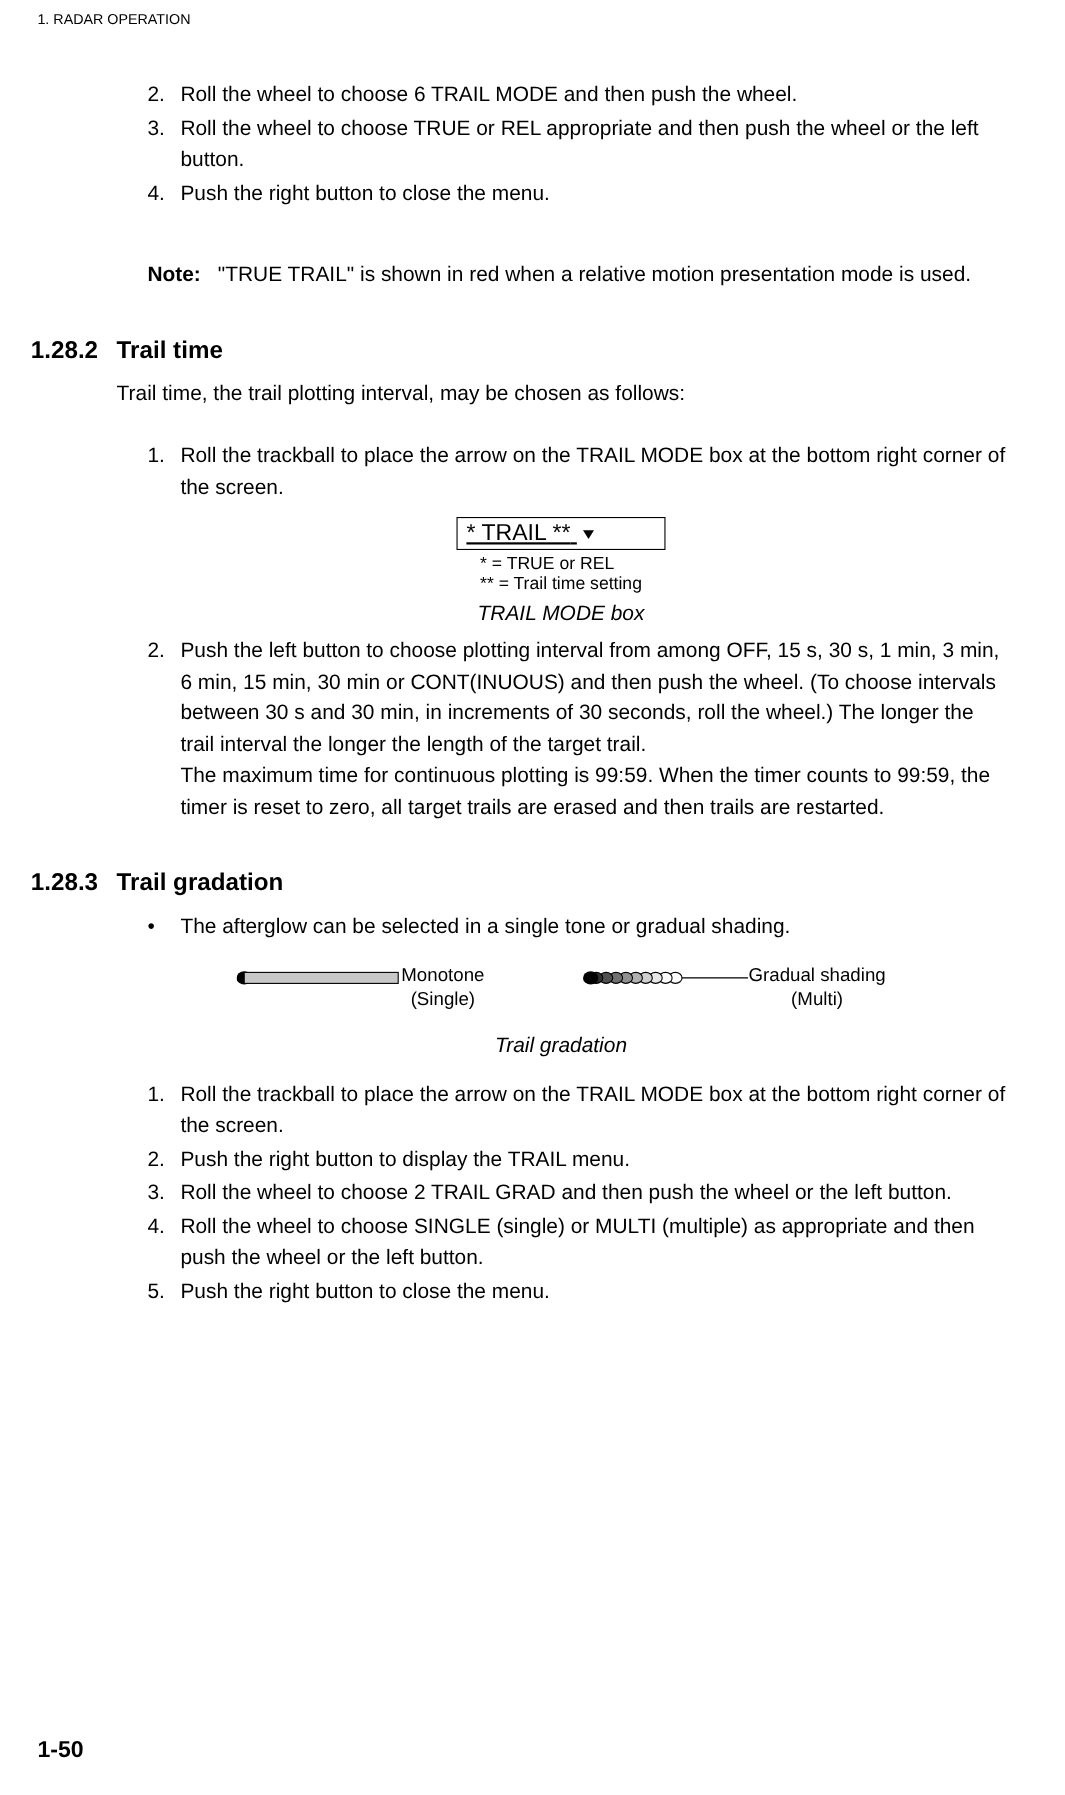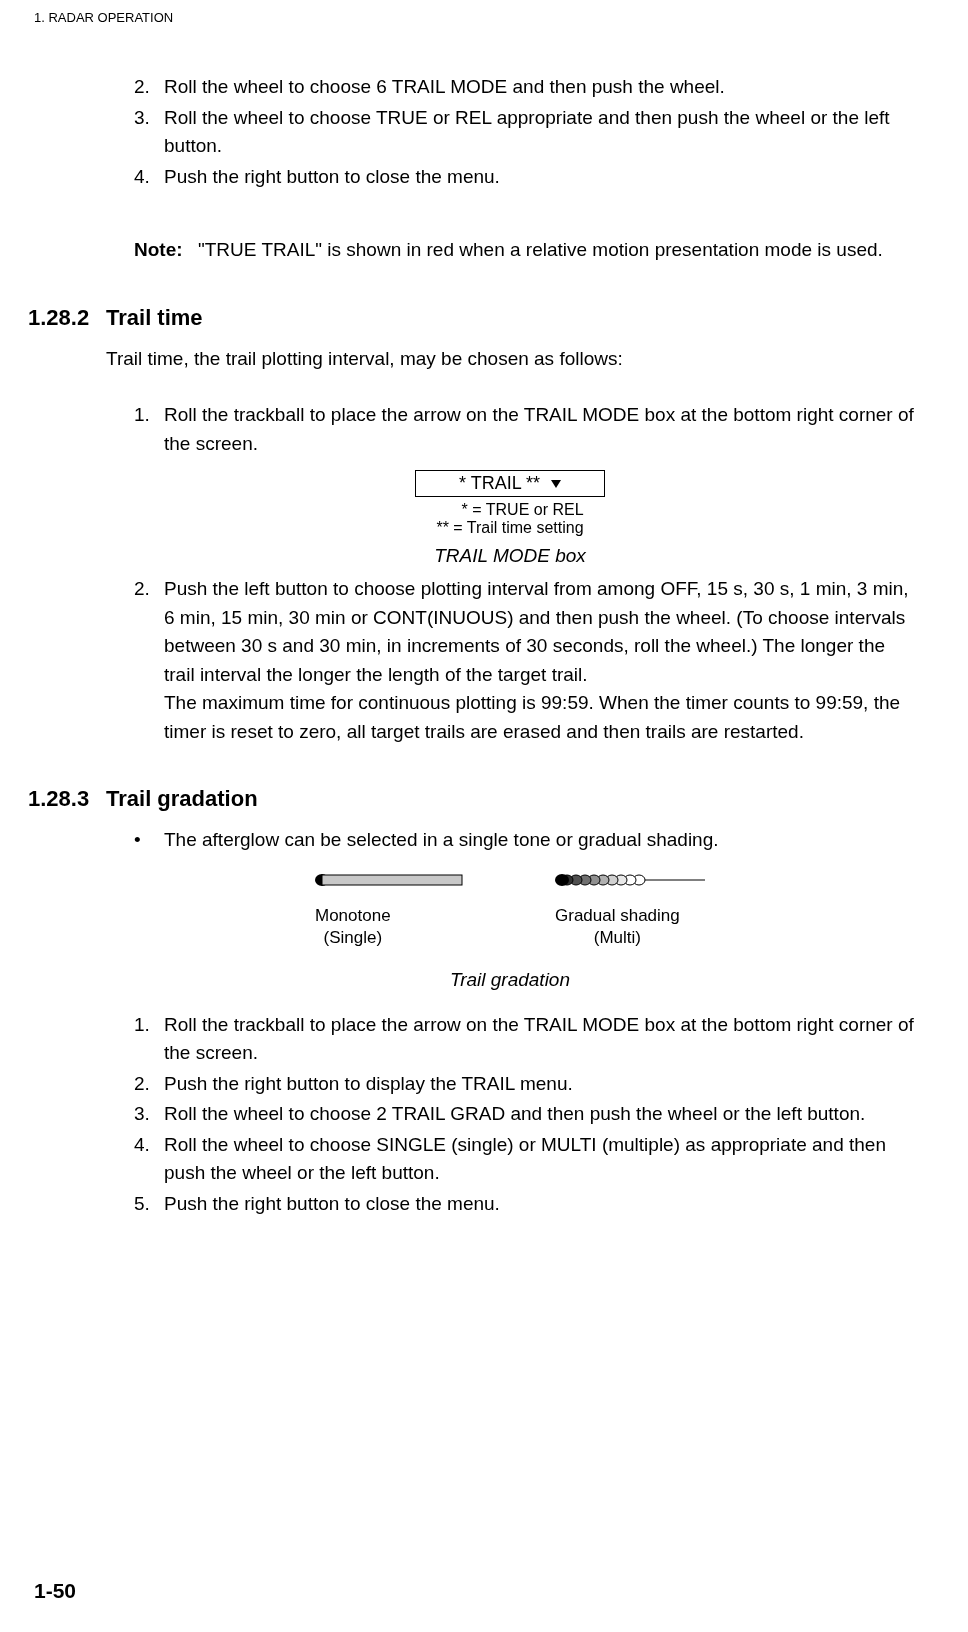--- a/index.html
+++ b/index.html
@@ -80,59 +80,60 @@
       min-width: 30px;
     }
     .list-top-gap { margin-top: 28px; margin-bottom: 0; }
     .figure-box {
       text-align: center;
       margin: 12px auto 8px;
     }
     .trail-box {
       display: inline-block;
       border: 1.5px solid #000;
-      font-size: 18px;
+      font-size: 21px;
       padding: 2px 8px;
       width: 190px;
-      text-align: center;
+      text-align: left;
       position: relative;
+      text-decoration: underline;
     }
     .trail-box .tri {
       display: inline-block;
       width: 0; height: 0;
       border-left: 5px solid transparent;
       border-right: 5px solid transparent;
       border-top: 8px solid #000;
       margin-left: 6px;
       margin-bottom: 1px;
     }
     .trail-legend {
       font-size: 16px;
-      text-align: right;
+      text-align: left;
       display: inline-block;
       margin-top: 4px;
     }
     .fig-caption {
       font-style: italic;
       font-size: 19px;
       margin-top: 8px;
     }
     .gradation-fig {
       text-align: center;
       margin: 18px auto 20px;
     }
     .grad-row {
       display: flex;
       justify-content: center;
       gap: 90px;
     }
     .grad-item {
       display: flex;
-      flex-direction: column;
-      align-items: flex-start;
+      flex-direction: row;
+      align-items: center;
     }
     .grad-svg {
       margin-bottom: 18px;
     }
     .grad-label {
       font-size: 17px;
       text-align: center;
       line-height: 1.3;
     }
     .page-number {

